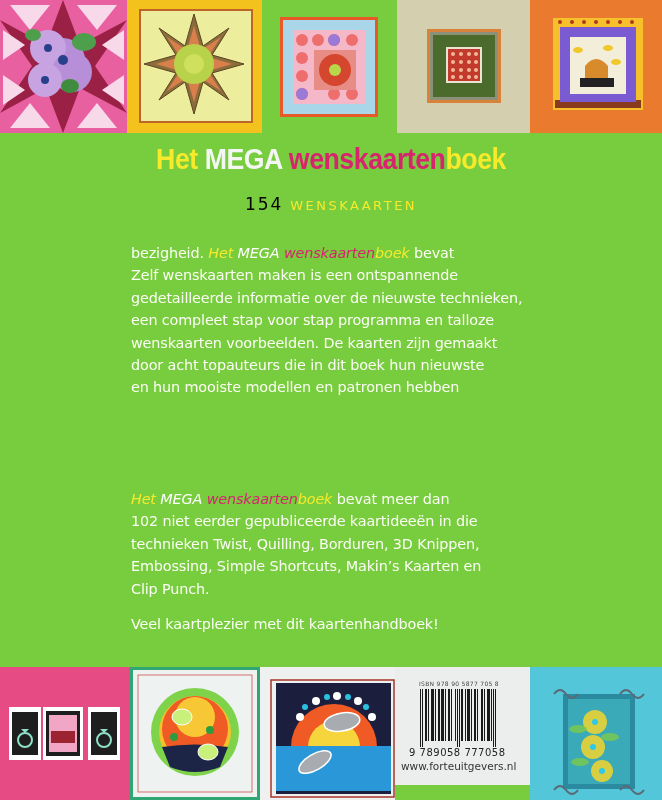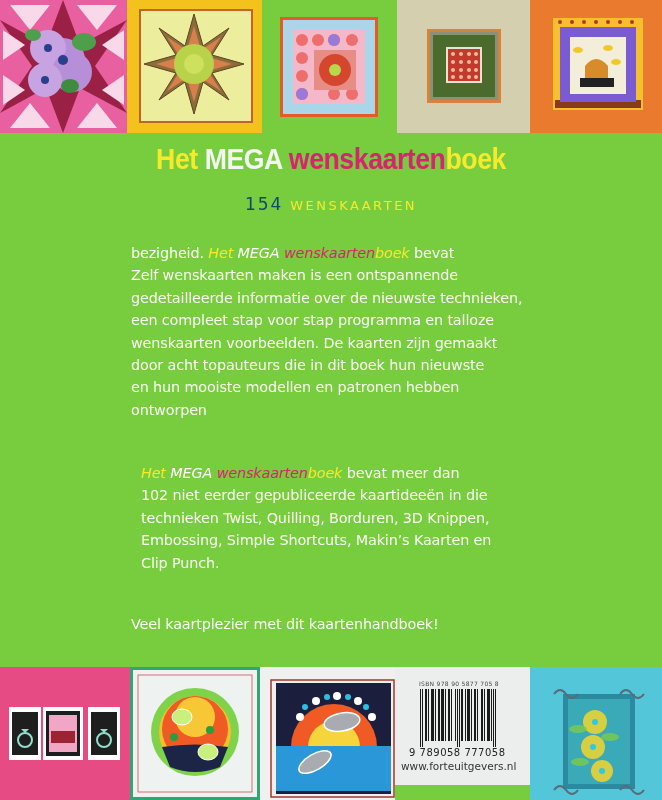--- a/index.html
+++ b/index.html
@@ -22,31 +22,31 @@
     font-family: "Liberation Sans", sans-serif; font-weight: bold; font-size: 29px;
     letter-spacing: -0.5px; transform: scaleX(0.92);
   }
   .t-yellow { color: #f6ea2a; }
   .t-white { color: #f4f6f4; }
   .t-pink { color: #d8236f; }
   .subtitle {
     position: absolute; left: 0; width: 662px; top: 194px; text-align: center;
     font-family: "DejaVu Sans", sans-serif; font-size: 15px; letter-spacing: 2px;
   }
-  .sub-num { color: #0c4a6e; font-size: 17px; }
+  .sub-num { color: #000000; font-size: 17px; }
   .sub-word { color: #f6ea2a; font-size: 13px; letter-spacing: 2.5px; }
 
   
   .para {
     position: absolute; left: 131px; width: 430px; color: #fbfdf5;
     font-family: "DejaVu Sans", sans-serif; font-size: 14.4px; line-height: 22.4px;
     letter-spacing: -0.15px;
   }
   #p1 { top: 242px; }
-  #p2 { top: 462px; margin-left: 10px; }
+  #p2 { top: 488px; }
   #p3 { top: 613px; }
   .para .line { display: block; white-space: nowrap; }
   .hi-y { color: #f6ea2a; font-style: italic; }
   .hi-w { color: #ffffff; font-style: italic; }
   .hi-p { color: #d8236f; font-style: italic; }
 
   
   #b1 { left: 0; top: 667px; width: 130px; height: 133px; background: #e64b83; }
   #b2 { left: 130px; top: 667px; width: 130px; height: 133px; background: #ffffff; }
   #b3 { left: 260px; top: 667px; width: 135px; height: 133px; background: #ffffff; }
@@ -203,21 +203,20 @@
 </div>
 
 <div class="para" id="p1">
   <span class="line"><span>bezigheid. </span><span class="hi-y">Het</span><span class="hi-w"> MEGA </span><span class="hi-p">wenskaarten</span><span class="hi-y">boek</span><span> bevat</span></span>
   <span class="line">Zelf wenskaarten maken is een ontspannende</span>
   <span class="line">gedetailleerde informatie over de nieuwste technieken,</span>
   <span class="line">een compleet stap voor stap programma en talloze</span>
   <span class="line">wenskaarten voorbeelden. De kaarten zijn gemaakt</span>
   <span class="line">door acht topauteurs die in dit boek hun nieuwste</span>
   <span class="line">en hun mooiste modellen en patronen hebben</span>
-  <span class="line">ontworpen</span>
 </div>
 
 <div class="para" id="p2">
   <span class="line"><span class="hi-y">Het</span><span class="hi-w"> MEGA </span><span class="hi-p">wenskaarten</span><span class="hi-y">boek</span><span> bevat meer dan</span></span>
   <span class="line">102 niet eerder gepubliceerde kaartideeën in die</span>
   <span class="line">technieken Twist, Quilling, Borduren, 3D Knippen,</span>
   <span class="line">Embossing, Simple Shortcuts, Makin’s Kaarten en</span>
   <span class="line">Clip Punch.</span>
 </div>
 

